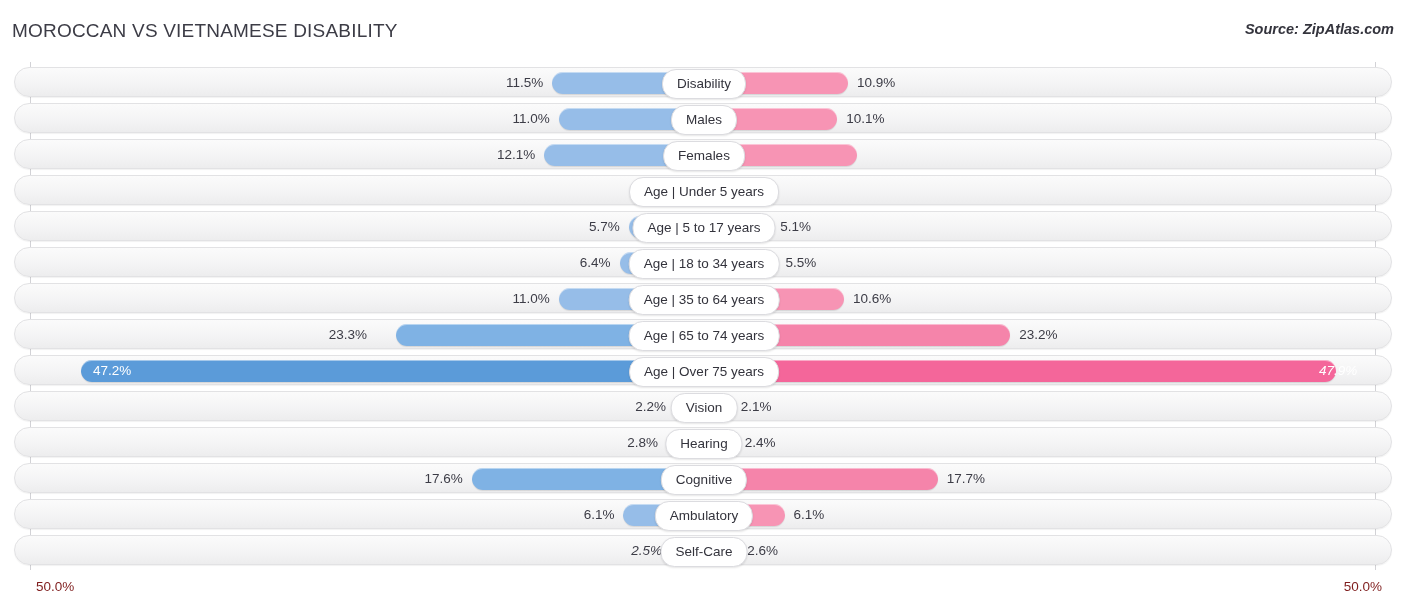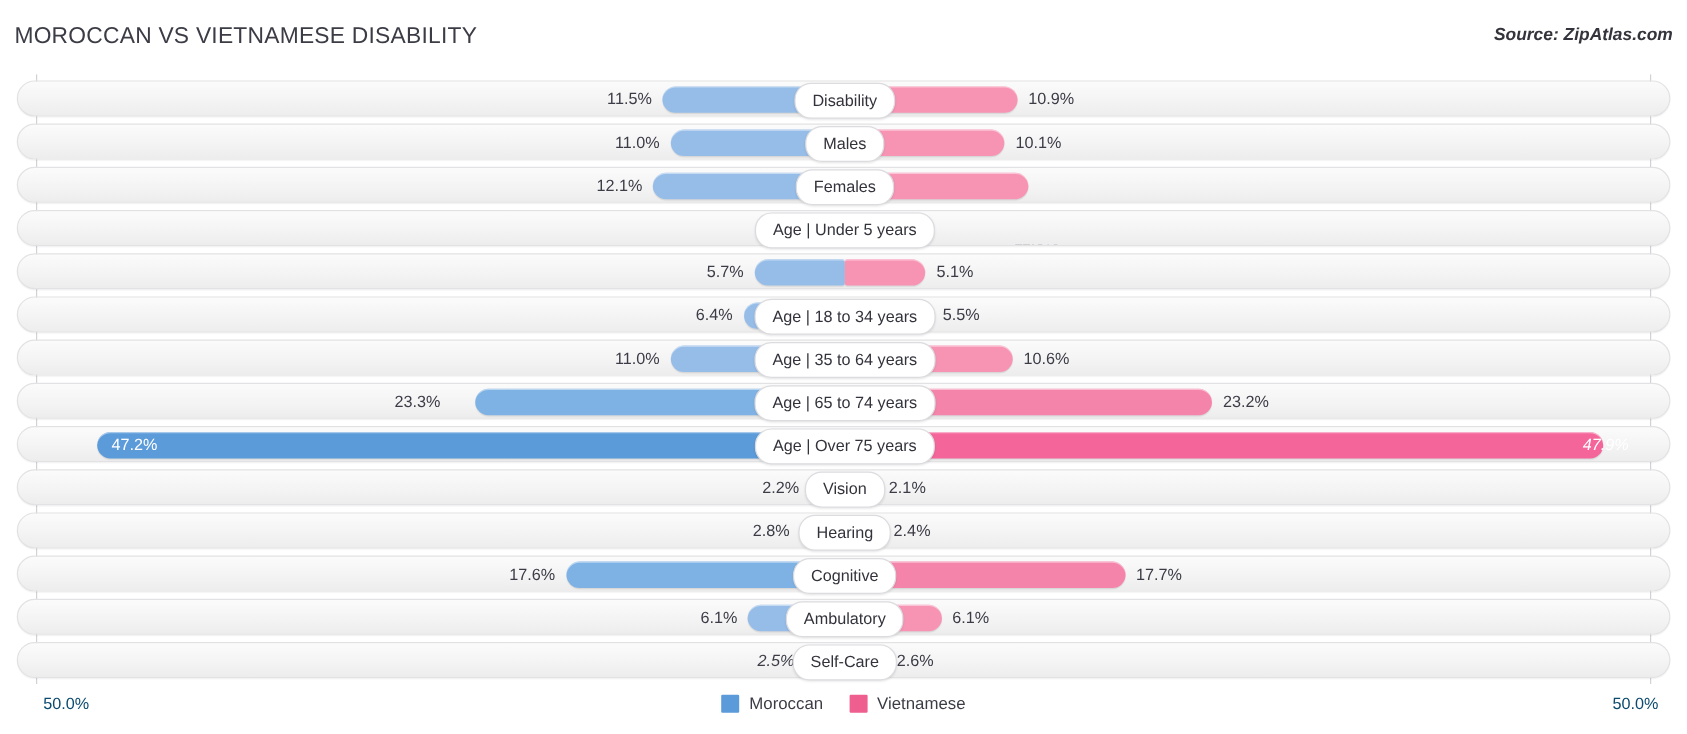--- a/index.html
+++ b/index.html
@@ -145,21 +145,21 @@
     position: absolute;
     left: 0;
     top: 570px;
     width: 1406px;
     height: 42px;
   }
   .axis-max {
     position: absolute;
     top: 9px;
     font-size: 13.5px;
-    color: #0c4a6e;
+    color: #7f1d1d;
     white-space: nowrap;
   }
   #axis-max-left  { left: 36px; }
   #axis-max-right { right: 24px; }
 
   #legend {
     position: absolute;
     left: 0;
     top: 8px;
     width: 1406px;
@@ -232,20 +232,21 @@
           <div class="val right" style="left: 708.692px;">0.81%</div>
           <div class="center-label">Age | Under 5 years</div>
         </div>
       </div>
       <div class="row" style="top: 149px;">
         <div class="bar-wrap">
           <div class="bar left" style="width: 75.24px; background: rgb(150, 189, 232);"></div>
           <div class="bar right" style="width: 67.32px; background: rgb(247, 148, 180);"></div>
           <div class="val left" style="right: 773.24px; text-align: center;">5.7%</div>
           <div class="val right" style="left: 765.32px;">5.1%</div>
+          <div class="center-label">Age | 5 to 17 years</div>
         </div>
       </div>
       <div class="row" style="top: 185px;">
         <div class="bar-wrap">
           <div class="bar left" style="width: 84.48px; background: rgb(150, 189, 232);"></div>
           <div class="bar right" style="width: 72.6px; background: rgb(247, 148, 180);"></div>
           <div class="val left" style="right: 782.48px;">6.4%</div>
           <div class="val right" style="left: 770.6px;">5.5%</div>
           <div class="center-label">Age | 18 to 34 years</div>
         </div>
@@ -321,23 +322,13 @@
           <div class="val right" style="left: 732.32px;">2.6%</div>
           <div class="center-label">Self-Care</div>
         </div>
       </div>
     </div>
 </div>
 
 <div id="footer">
   <div class="axis-max" id="axis-max-left">50.0%</div>
   <div class="axis-max" id="axis-max-right">50.0%</div>
-  <div id="legend">
-      <div class="legend-item">
-        <span class="legend-swatch" style="background: rgb(91, 155, 217);"></span>
-        <span class="legend-text">Moroccan</span>
-      </div>
-      <div class="legend-item">
-        <span class="legend-swatch" style="background: rgb(238, 95, 143);"></span>
-        <span class="legend-text">Vietnamese</span>
-      </div>
-    </div>
 </div>
 
 </body></html>

